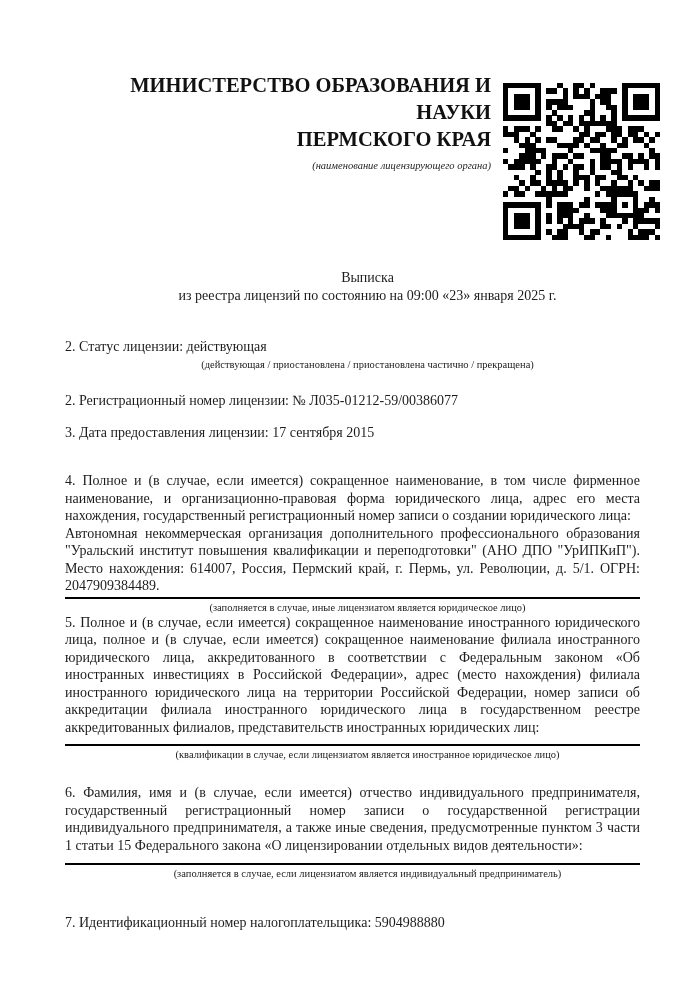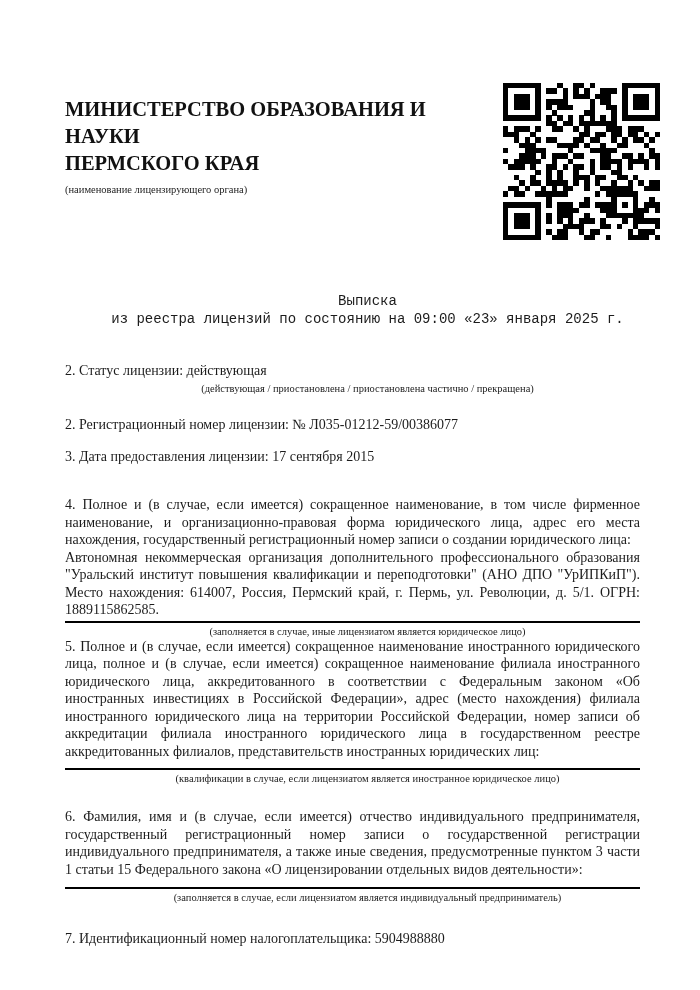--- a/index.html
+++ b/index.html
@@ -6,45 +6,45 @@
   .page {
     position:relative;
     width:700px; height:990px;
     background:#ffffff;
     color:#1c1c1c;
     font-family:"Liberation Serif","DejaVu Serif",serif;
     overflow:hidden;
   }
   .content { position:absolute; left:65px; top:0; width:575px; }
 
-  .header-block { margin-top:96px; width:426px; text-align:left; }
+  .header-block { margin-top:72px; width:426px; text-align:right; }
   .ministry-name { font-size:20.5px; font-weight:700; line-height:27px; color:#111; }
-  .header-caption { font-size:10.5px; line-height:13px; margin-top:6px; }
+  .header-caption { font-size:10.5px; line-height:13px; margin-top:6px;font-style:italic; }
 
   .qr-wrap { position:absolute; left:503px; top:83px; width:157px; height:157px; }
   .qr-wrap svg { display:block; }
 
-  .doc-title { margin-top:97px; font-size:14px; line-height:17.5px;font-family:Liberation Mono, monospace; }
+  .doc-title { margin-top:97px; font-size:14px; line-height:17.5px; }
   .center-shift { text-align:center; padding-left:30px; }
 
   .item { font-size:14px; line-height:18px; }
   .para { text-align:justify; text-align-last:left; line-height:17.5px; }
   .small-caption { font-size:10.5px; line-height:13px; margin-top:2px; }
   .blank-rule { height:0; border-bottom:2px solid #000; }
 
   .m-item1 { margin-top:34px; }
   .m-item2 { margin-top:21px; }
   .m-item3 { margin-top:14px; }
   .m-item4 { margin-top:30px; }
   .rule-item4 { margin-top:2px; }
   .m-item5 { }
   .rule-item5 { margin-top:8px; }
   .m-item6 { margin-top:23px; }
   .rule-item6 { margin-top:9px; }
-  .m-item7 { margin-top:26px; }
+  .m-item7 { margin-top:34px; }
 </style>
 </head>
 <body>
 
 <div class="page">
 
   <div class="qr-wrap">
     <svg id="qr-svg" width="157" height="157" viewBox="0 0 157 157" shape-rendering="crispEdges" xmlns="http://www.w3.org/2000/svg">
         <rect x="0.00" y="0.00" width="5.46" height="5.46" fill="#000"></rect>
         <rect x="5.41" y="0.00" width="5.46" height="5.46" fill="#000"></rect>
@@ -490,21 +490,21 @@
       <div>2. Статус лицензии: действующая</div>
       <div class="small-caption center-shift">(действующая / приостановлена / приостановлена частично / прекращена)</div>
     </div>
 
     <div class="item m-item2">2. Регистрационный номер лицензии: № Л035-01212-59/00386077</div>
 
     <div class="item m-item3">3. Дата предоставления лицензии: 17 сентября 2015</div>
 
     <div class="item m-item4">
       <div class="para">4. Полное и (в случае, если имеется) сокращенное наименование, в том числе фирменное наименование, и организационно-правовая форма юридического лица, адрес его места нахождения, государственный регистрационный номер записи о создании юридического лица:</div>
-      <div class="para">Автономная некоммерческая организация дополнительного профессионального образования "Уральский институт повышения квалификации и переподготовки" (АНО ДПО "УрИПКиП"). Место нахождения: 614007, Россия, Пермский край, г. Пермь, ул. Революции, д. 5/1. ОГРН: 1889115862585.</div>
+      <div class="para">Автономная некоммерческая организация дополнительного профессионального образования "Уральский институт повышения квалификации и переподготовки" (АНО ДПО "УрИПКиП"). Место нахождения: 614007, Россия, Пермский край, г. Пермь, ул. Революции, д. 5/1. ОГРН: 2047909384489.</div>
       <div class="blank-rule rule-item4"></div>
       <div class="small-caption center-shift">(заполняется в случае, иные лицензиатом является юридическое лицо)</div>
     </div>
 
     <div class="item m-item5">
       <div class="para">5. Полное и (в случае, если имеется) сокращенное наименование иностранного юридического лица, полное и (в случае, если имеется) сокращенное наименование филиала иностранного юридического лица, аккредитованного в соответствии с Федеральным законом «Об иностранных инвестициях в Российской Федерации», адрес (место нахождения) филиала иностранного юридического лица на территории Российской Федерации, номер записи об аккредитации филиала иностранного юридического лица в государственном реестре аккредитованных филиалов, представительств иностранных юридических лиц:</div>
       <div class="para"></div>
       <div class="blank-rule rule-item5"></div>
       <div class="small-caption center-shift">(квалификации в случае, если лицензиатом является иностранное юридическое лицо)</div>
     </div>

